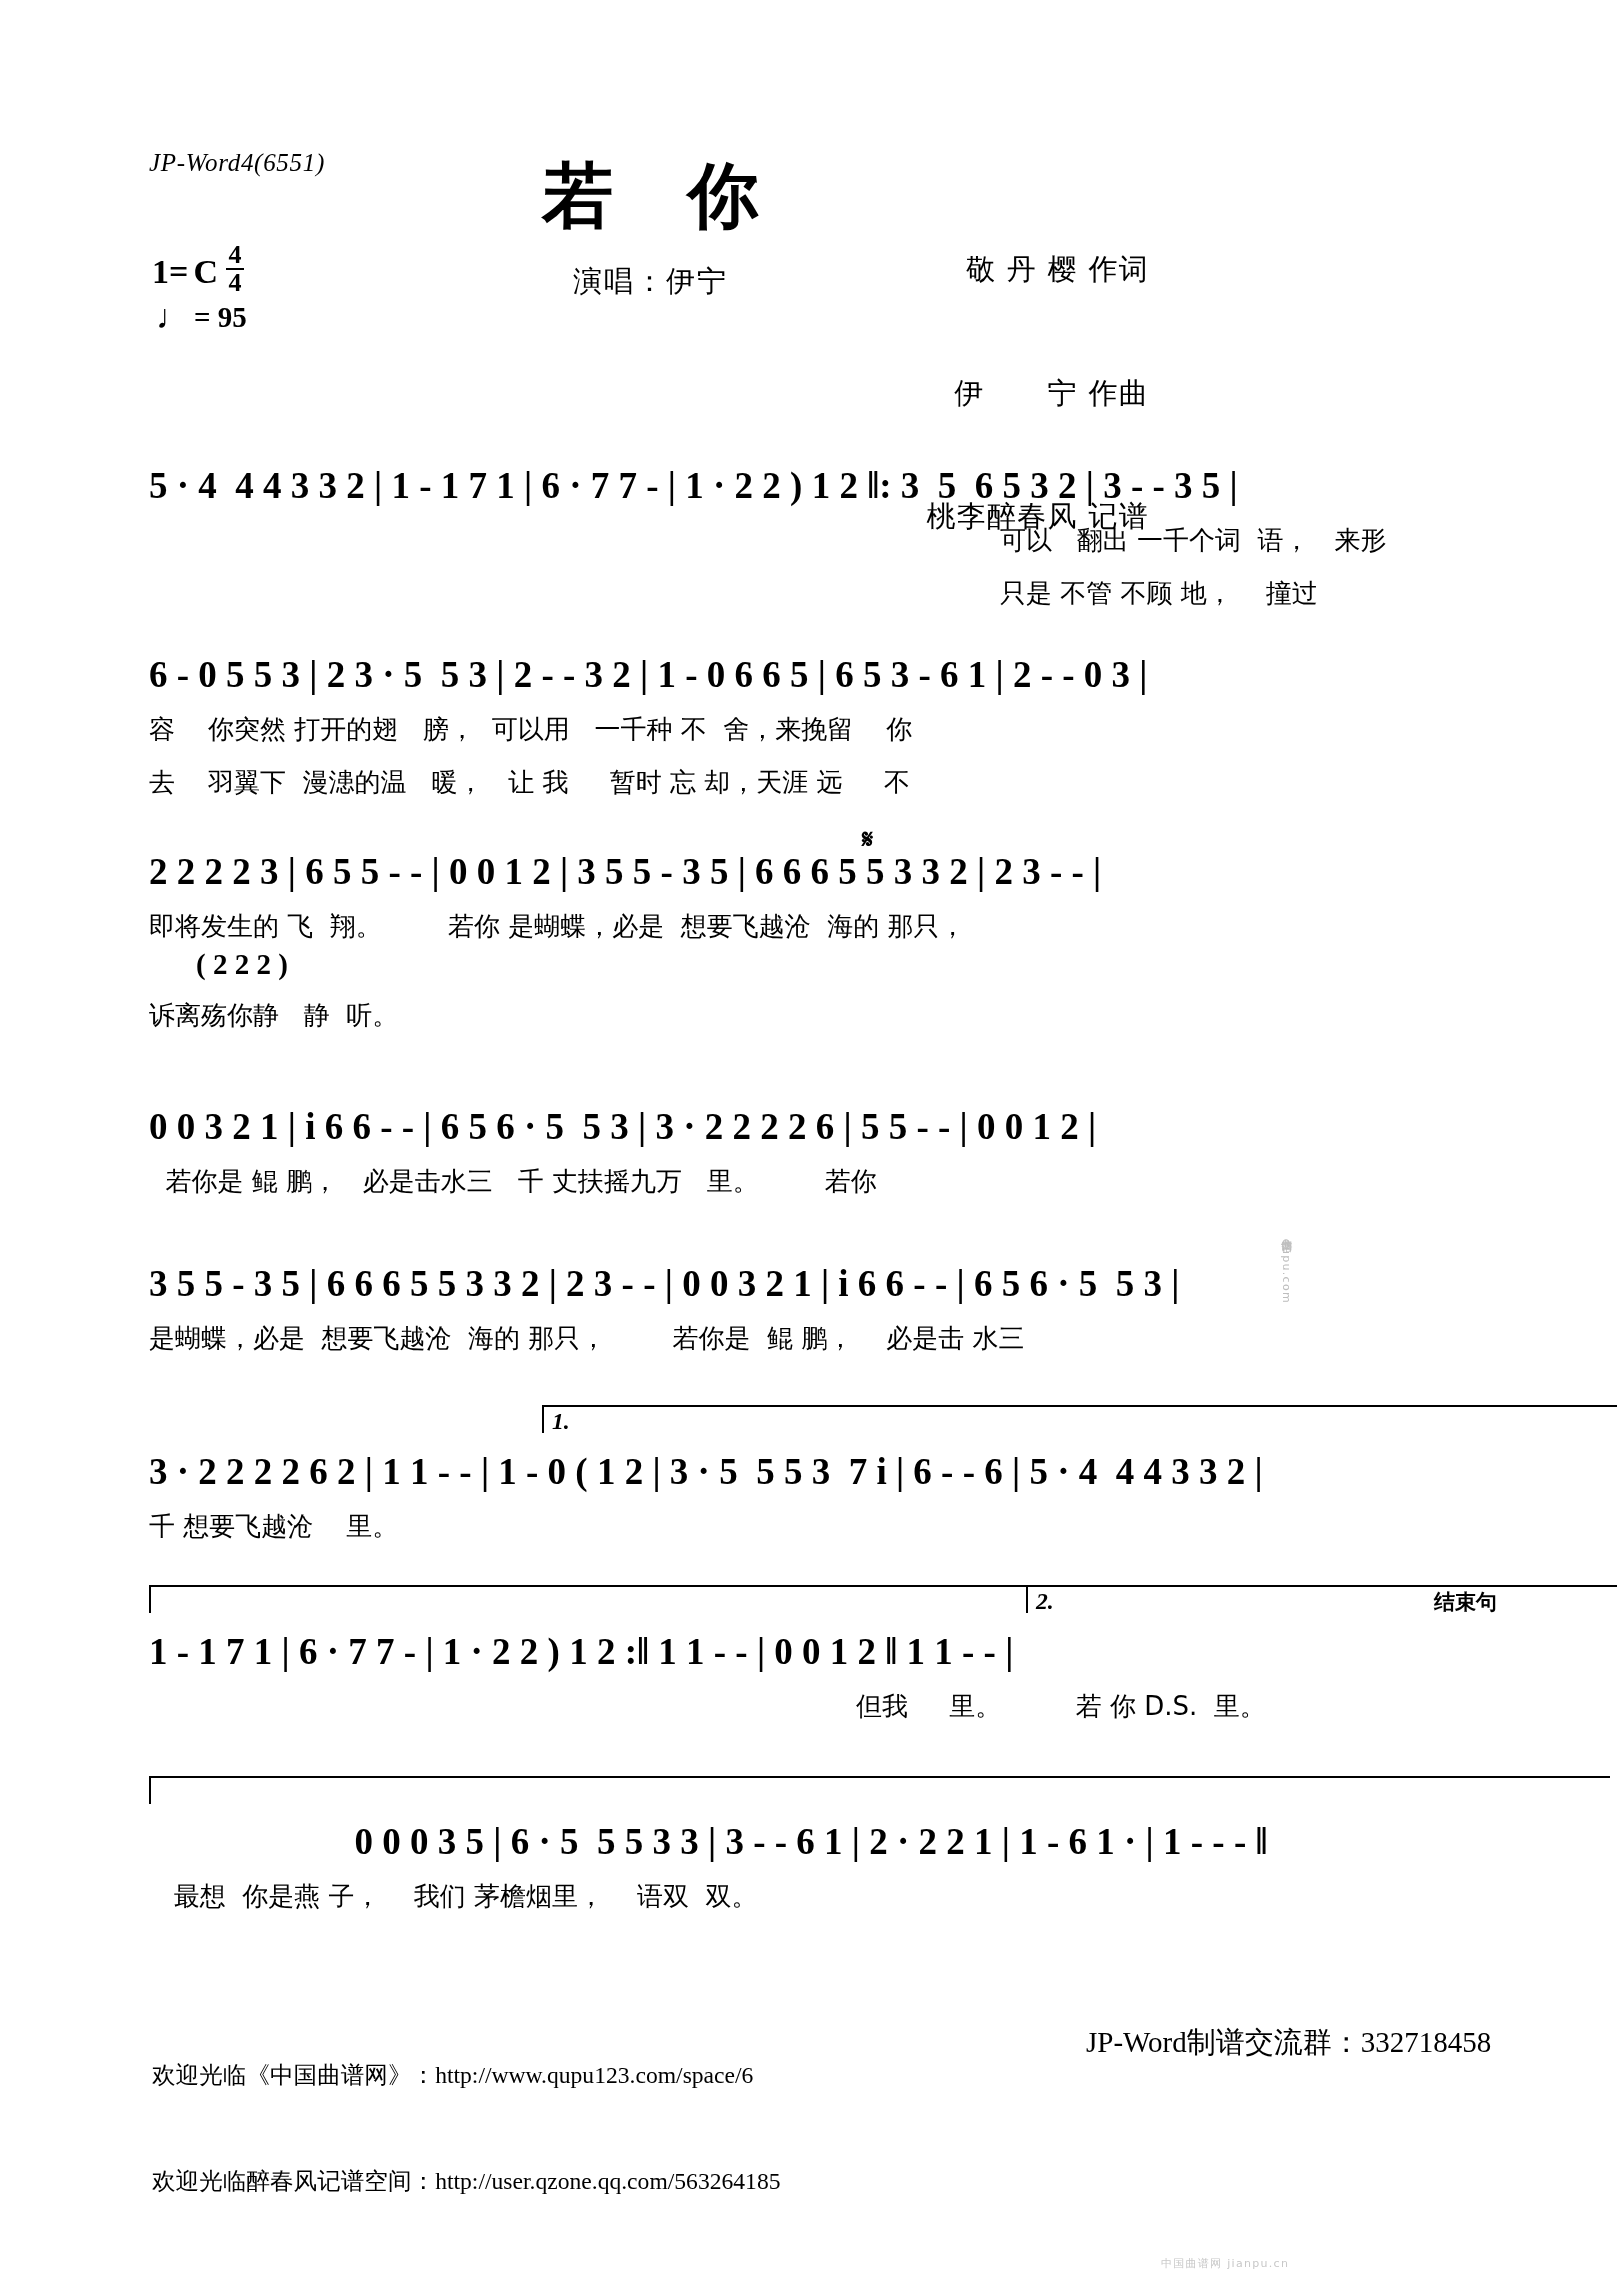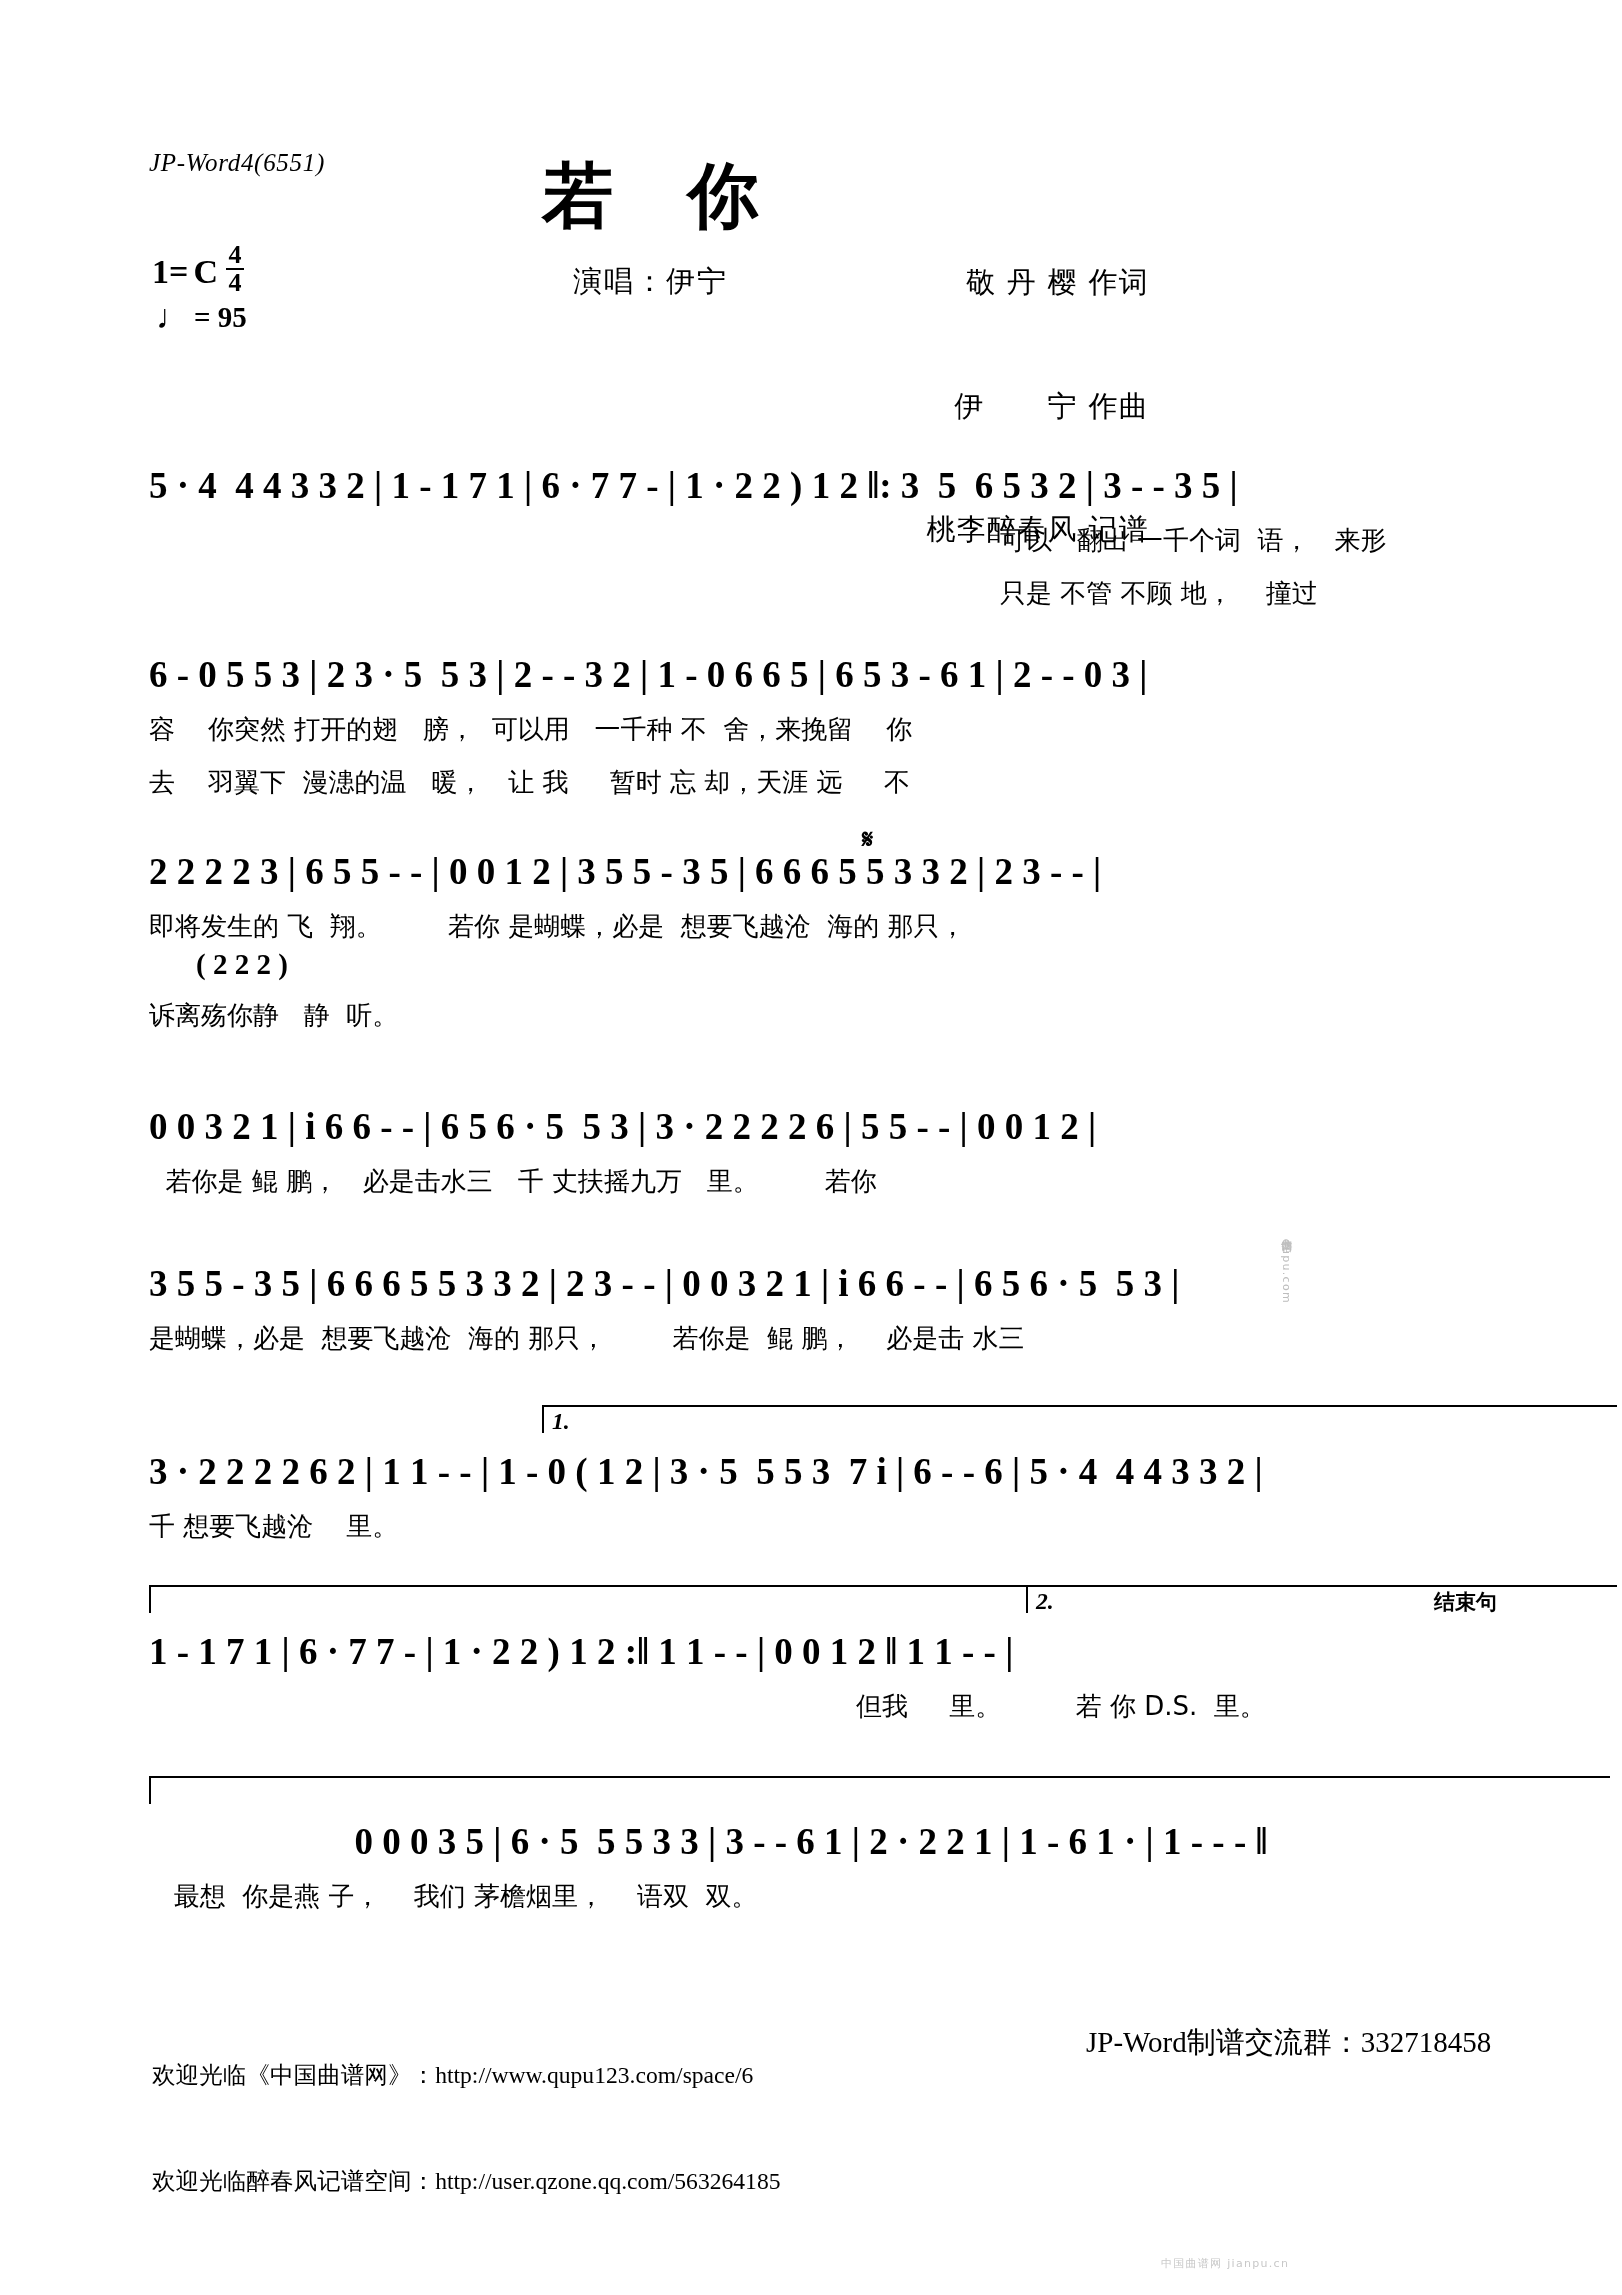--- a/index.html
+++ b/index.html
@@ -51,21 +51,21 @@
     right: 0;
     top: 262px;
     text-align: center;
     font-family: "DejaVu Sans", sans-serif;
     font-size: 29px;
     letter-spacing: 2px;
   }
   .credits {
     position: absolute;
     right: 152px;
-    top: 180px;
+    top: 167px;
     text-align: right;
     font-family: "DejaVu Sans", sans-serif;
     font-size: 29px;
     line-height: 1.42;
     white-space: pre;
   }
   .credits div { letter-spacing: 1.3px; }
 
   .keysig {
     position: absolute;

